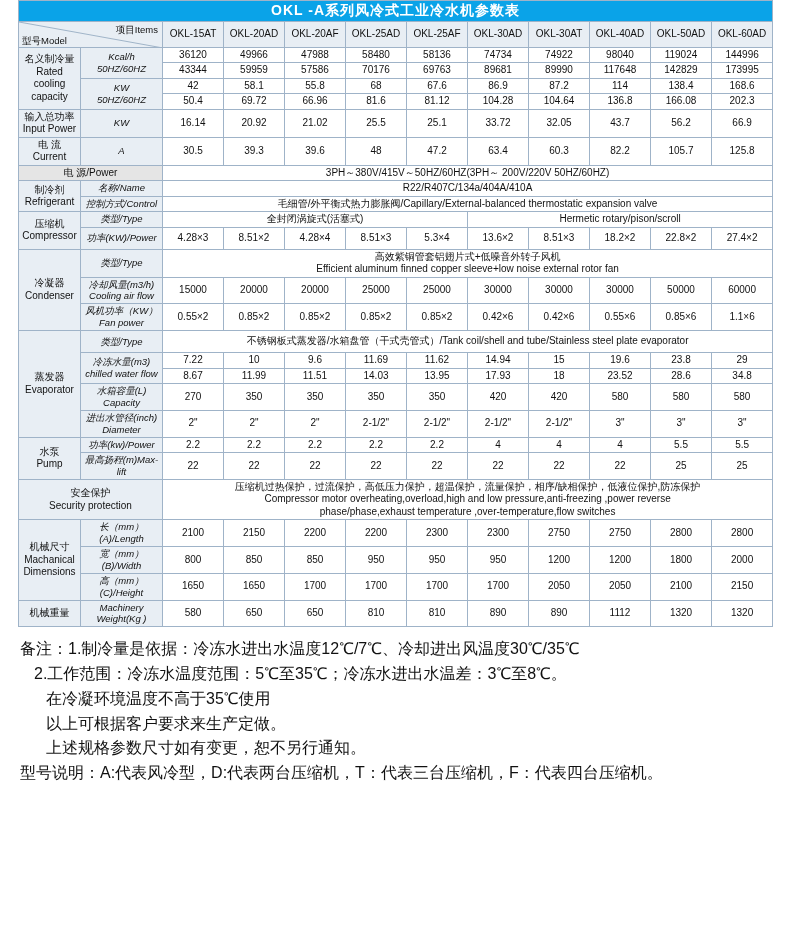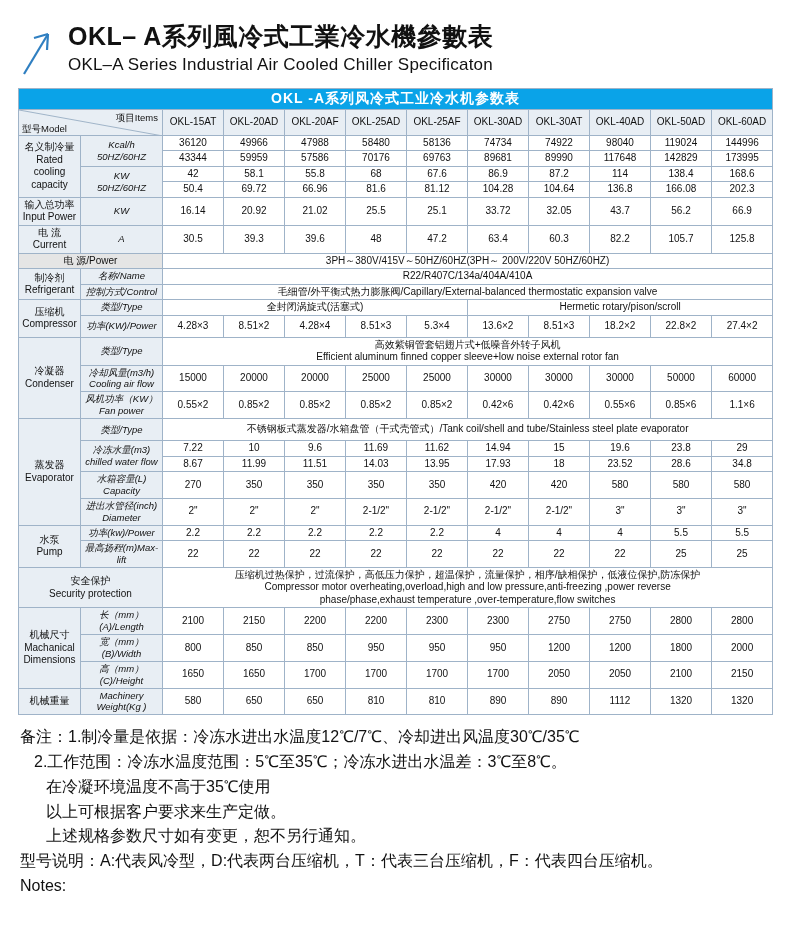--- a/index.html
+++ b/index.html
@@ -75,32 +75,20 @@
   }
   .notes div { white-space: nowrap; }
   .notes .indent1 { padding-left: 14px; }
   .notes .indent2 { padding-left: 26px; }
 </style>
 </head>
 <body>
 
 <div class="page">
 
-  <div class="header">
-    <div class="logo-mark">
-      <svg width="46" height="52" viewBox="0 0 46 52">
-        <path d="M6 48 L30 8" stroke="#2f7fc1" stroke-width="2.2" fill="none"></path>
-        <path d="M30 8 L16 12 M30 8 L29 24" stroke="#2f7fc1" stroke-width="2.2" fill="none"></path>
-      </svg>
-    </div>
-    <div class="titles">
-      <div class="title-cn">OKL– A系列風冷式工業冷水機參數表</div>
-      <div class="title-en">OKL–A Series Industrial Air Cooled Chiller Specificaton</div>
-    </div>
-  </div>
 
   <div class="tbl-wrap">
     <table class="spec">
       <colgroup>
         <col style="width:62px">
           <col style="width:82px">
         <col style="width:61px">
           <col style="width:61px">
           <col style="width:61px">
           <col style="width:61px">
@@ -499,16 +487,15 @@
       </table>
   </div>
 
   <div class="notes">
     <div>备注：1.制冷量是依据：冷冻水进出水温度12℃/7℃、冷却进出风温度30℃/35℃</div>
     <div class="indent1">2.工作范围：冷冻水温度范围：5℃至35℃；冷冻水进出水温差：3℃至8℃。</div>
     <div class="indent2">在冷凝环境温度不高于35℃使用</div>
     <div class="indent2">以上可根据客户要求来生产定做。</div>
     <div class="indent2">上述规格参数尺寸如有变更，恕不另行通知。</div>
     <div>型号说明：A:代表风冷型，D:代表两台压缩机，T：代表三台压缩机，F：代表四台压缩机。</div>
-    <div>Notes:</div>
   </div>
 
 </div>
 
 </body></html>

